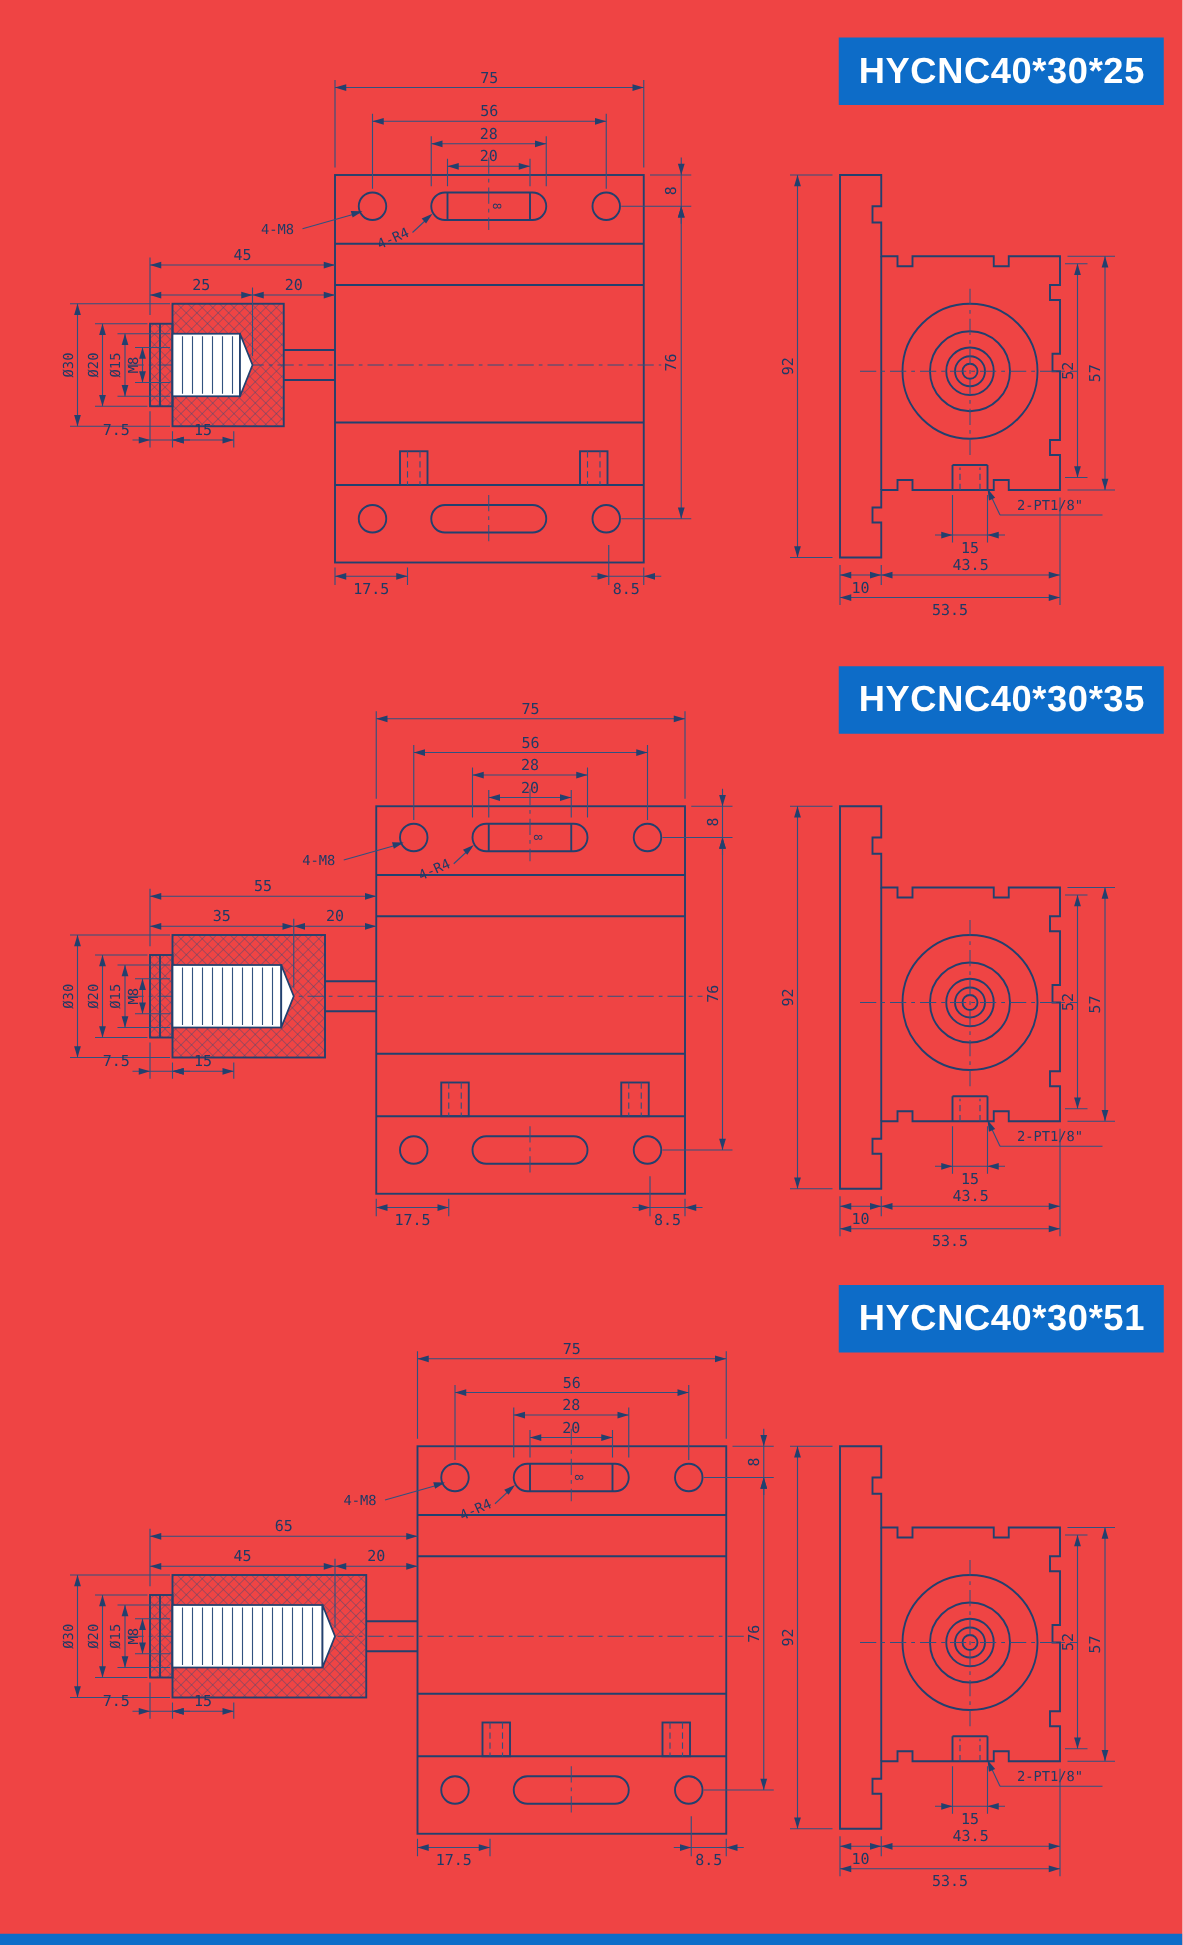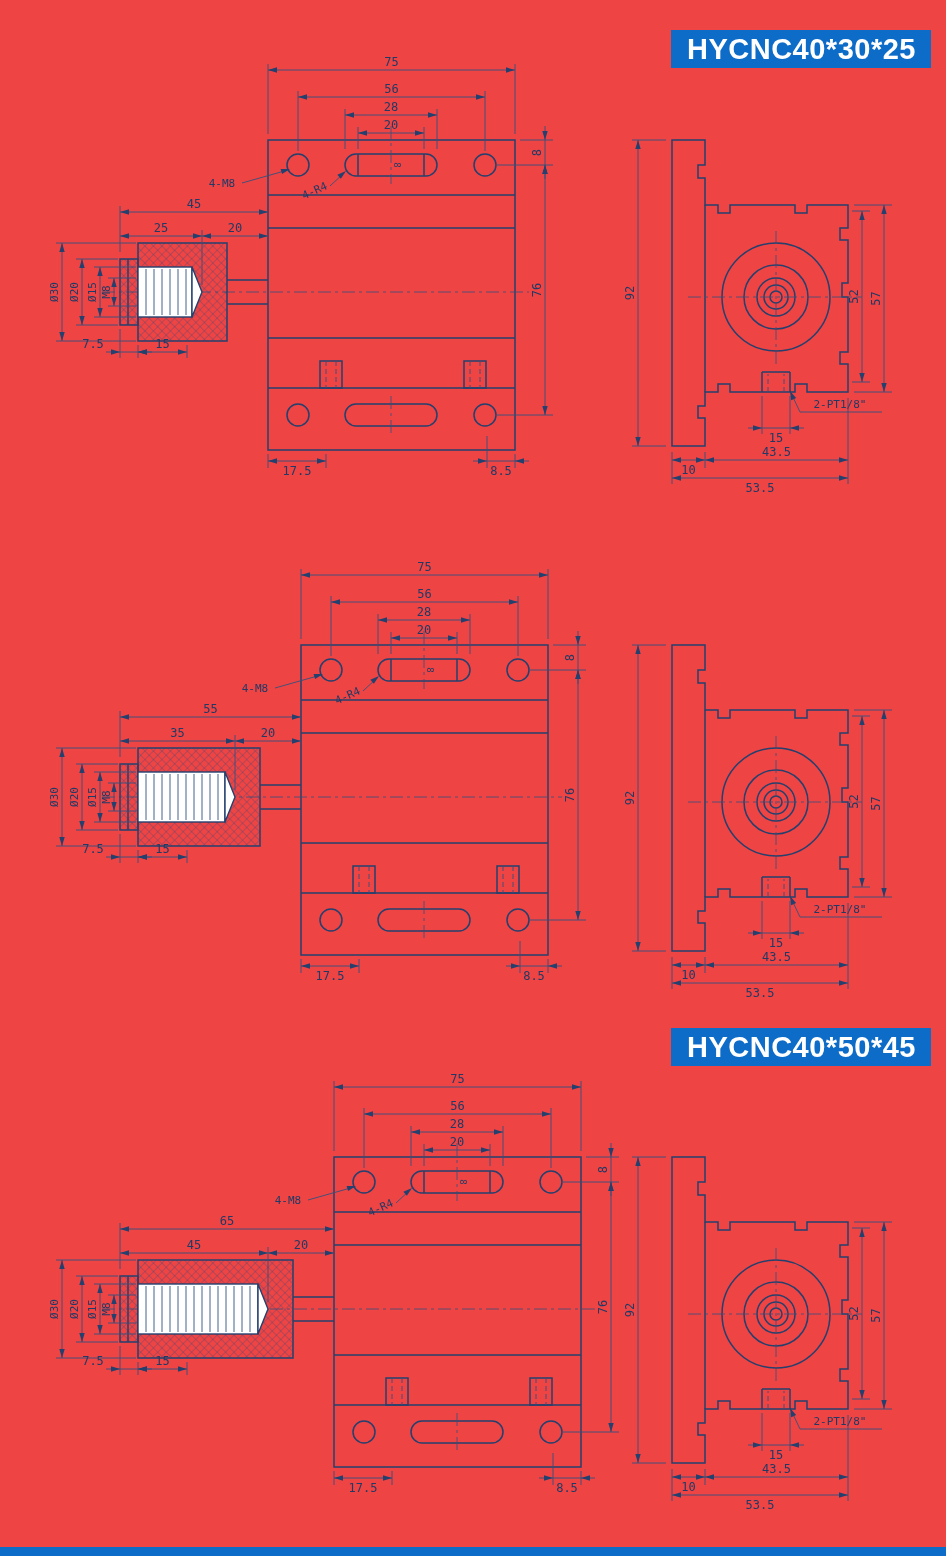--- a/index.html
+++ b/index.html
@@ -1,21 +1,21 @@
 <!DOCTYPE html>
 <html><head>
 <meta charset="utf-8">
 <style>
   html,body{margin:0;padding:0;background:#ffffff;}
   body{width:946px;height:1556px;position:relative;font-family:"Liberation Sans",sans-serif;}
   .page{position:relative;width:946px;height:1556px;background:#ef4444;overflow:hidden;}
   .sec{position:relative;width:946px;}
   .sec svg{display:block;}
   .badge{
-    position:absolute;left:671px;width:260px;height:38px;
+    position:absolute;left:671px;width:260px;height:54px;
     background:#0d6cc8;color:#fff;
     font-family:"Liberation Sans",sans-serif;font-weight:bold;font-size:29px;
     display:flex;align-items:center;padding-left:16px;box-sizing:border-box;
     letter-spacing:0.5px;
   }
   .sec:nth-of-type(1) .badge{top:30px;}
   .sec:nth-of-type(2) .badge{top:23px;}
   .sec:nth-of-type(3) .badge{top:3px;}
   .footer-strip{position:absolute;left:0;bottom:0;width:946px;height:9px;background:#0d6cc8;}
   
@@ -461,20 +461,21 @@
             <path d="M 705 460 L 696 457.3 L 696 462.7 Z" class="ar" transform="rotate(180 705 460)"></path>
             <path d="M 848 460 L 839 457.3 L 839 462.7 Z" class="ar"></path>
             <text x="776.5" y="456" class="t" text-anchor="middle" font-size="12">43.5</text>
             <line x1="672" y1="478" x2="848" y2="478" class="tn"></line>
             <path d="M 672 478 L 663 475.3 L 663 480.7 Z" class="ar" transform="rotate(180 672 478)"></path>
             <path d="M 848 478 L 839 475.3 L 839 480.7 Z" class="ar"></path>
             <text x="760" y="492" class="t" text-anchor="middle" font-size="12">53.5</text>
           </g>
         </g>
       </svg>
+    <div class="badge">HYCNC40*30*35</div>
   </div>
 
   <div class="sec" style="height:531px">
     <svg id="svg2" width="946" height="531">
         <g transform="translate(0 -8)">
           <g>
             <rect x="334" y="140" width="247" height="310" class="ln"></rect>
             <line x1="334" y1="195" x2="581" y2="195" class="ln"></line>
             <line x1="334" y1="228" x2="581" y2="228" class="ln"></line>
             <line x1="334" y1="338" x2="581" y2="338" class="ln"></line>
@@ -679,17 +680,17 @@
             <path d="M 705 460 L 696 457.3 L 696 462.7 Z" class="ar" transform="rotate(180 705 460)"></path>
             <path d="M 848 460 L 839 457.3 L 839 462.7 Z" class="ar"></path>
             <text x="776.5" y="456" class="t" text-anchor="middle" font-size="12">43.5</text>
             <line x1="672" y1="478" x2="848" y2="478" class="tn"></line>
             <path d="M 672 478 L 663 475.3 L 663 480.7 Z" class="ar" transform="rotate(180 672 478)"></path>
             <path d="M 848 478 L 839 475.3 L 839 480.7 Z" class="ar"></path>
             <text x="760" y="492" class="t" text-anchor="middle" font-size="12">53.5</text>
           </g>
         </g>
       </svg>
-    <div class="badge">HYCNC40*50*45</div>
+    <div class="badge">HYCNC40*30*51</div>
   </div>
 
   <div class="footer-strip"></div>
 </div>
 
 </body></html>

